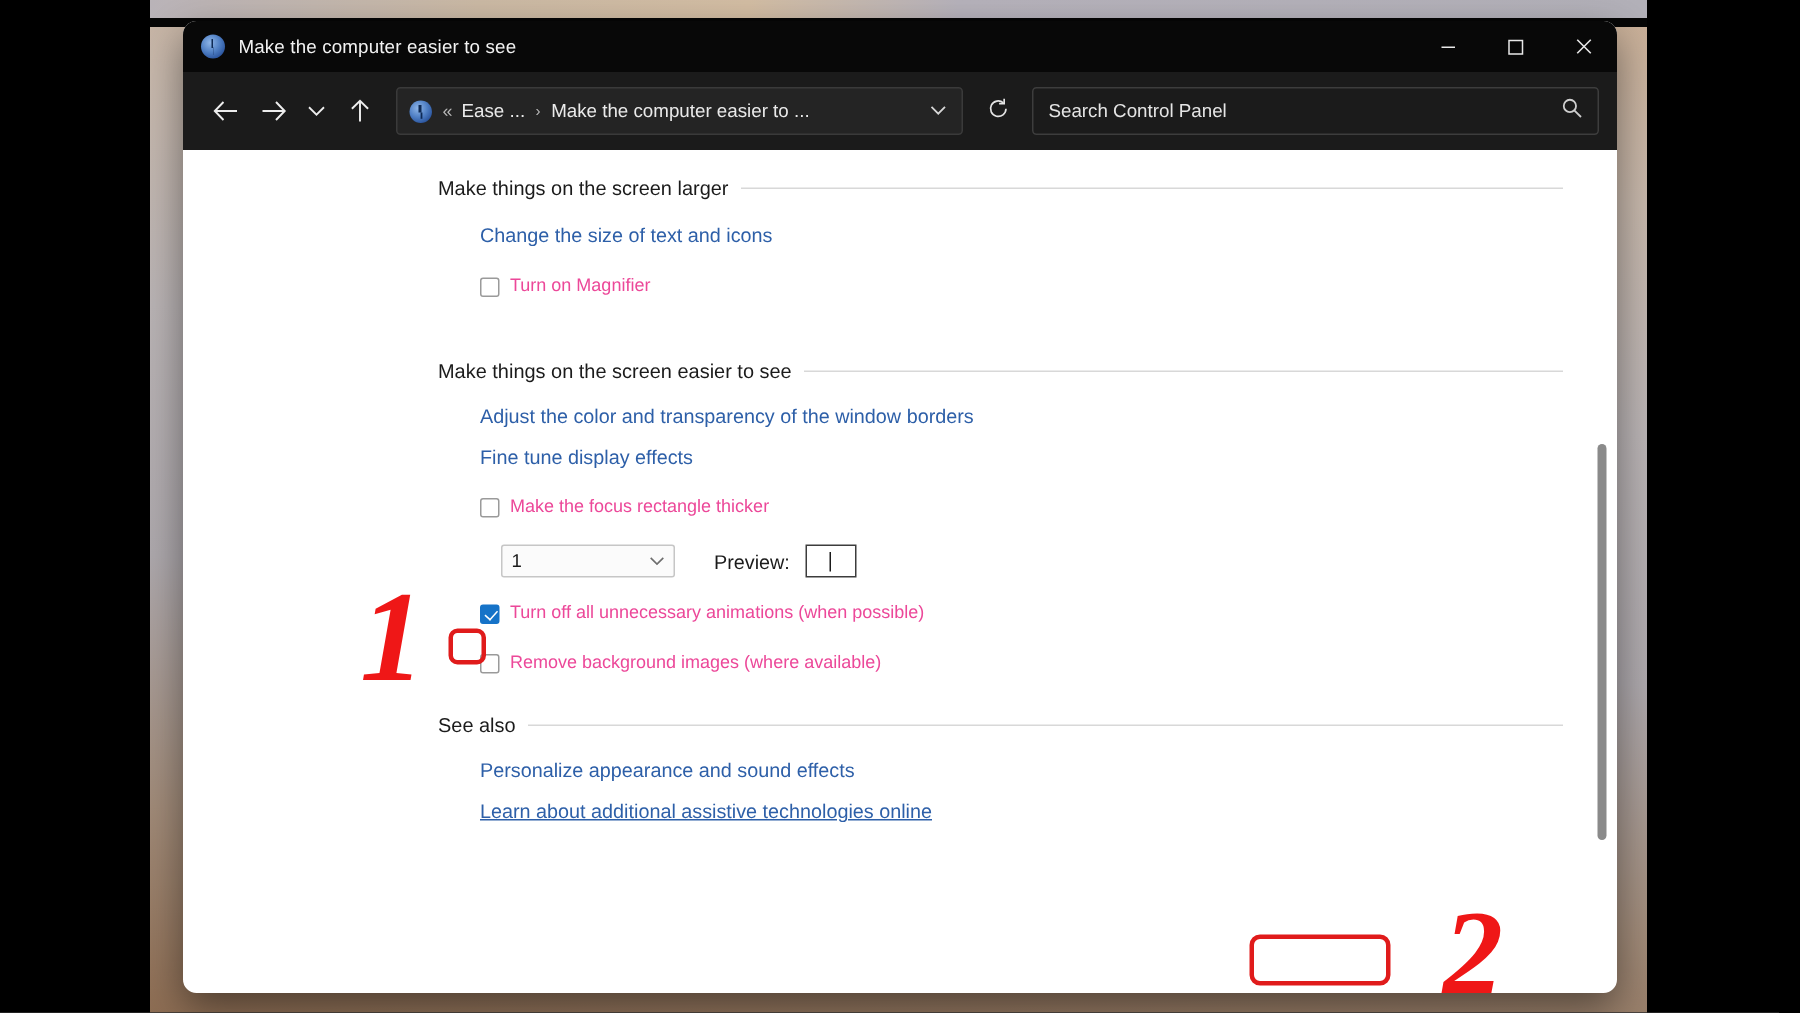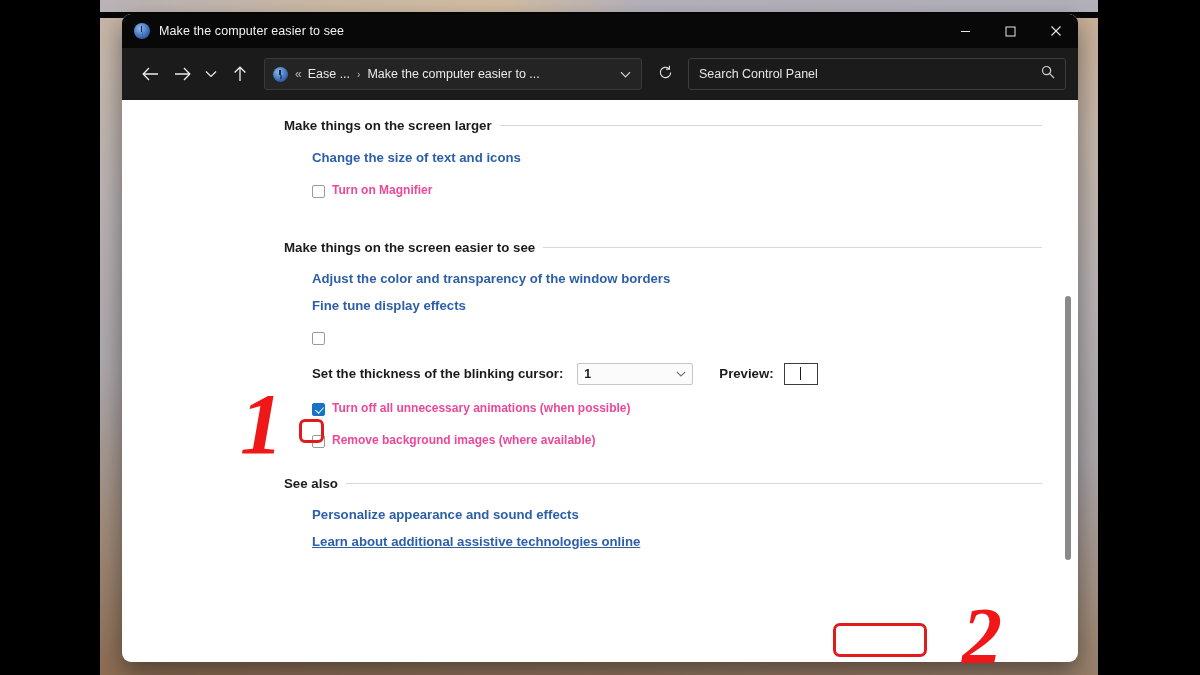--- a/index.html
+++ b/index.html
@@ -98,21 +98,21 @@
     border: 1px solid #3d3d3d; border-radius: 3px;
     display: flex; align-items: center; padding: 0 10px; flex: none;
   }
   .search-ph { color:#e5e5e5; font-size: 12.5px; flex:1; }
   .search-ico { color:#cfcfcf; }
 
   
   .content {
     position: relative; height: 481px; background: #ffffff; overflow: hidden;
   }
-  .pane { position: absolute; left: 8px; top: 0; right: 0; padding: 18px 0 0 0; font-weight: bold; }
+  .pane { position: absolute; left: 16px; top: 0; right: 0; padding: 18px 0 0 0; }
 
   .group { padding-left: 154px; padding-right: 36px; }
   .group-head {
     display: flex; align-items: center; gap: 8px;
     font-size: 13.3px; color: #1b1b1b; white-space: nowrap;
   }
   .group-head .rule { flex: 1; height: 1px; background: #d8d8d8; }
 
   .link {
     display: inline-block; color: #2d5fa8; font-size: 13.2px;
@@ -310,24 +310,24 @@
             <span>Make things on the screen easier to see</span>
             <span class="rule"></span>
           </div>
           <div style="height:14px"></div>
           <a class="link">Adjust the color and transparency of the window borders</a>
           <div style="height:9px"></div>
           <a class="link">Fine tune display effects</a>
           <div style="height:16px"></div>
           <div class="cbrow">
             <span class="cb"></span>
+            <span class="cblabel">Make the focus rectangle thicker</span>
           </div>
           <div style="height:18px"></div>
           <div class="cursorrow">
-            <span class="cursorlabel">Set the thickness of the blinking cursor:</span>
             <span class="select">
               <span class="val">1</span>
               <span class="chev">
                 <svg width="10" height="6" viewBox="0 0 10 6">
                     <path d="M0.8 0.9 L5 5 L9.2 0.9" fill="none" stroke="#6e6e6e" stroke-width="1.1"></path>
                   </svg>
               </span>
             </span>
             <span class="previewlabel">Preview:</span>
             <span class="previewbox">

